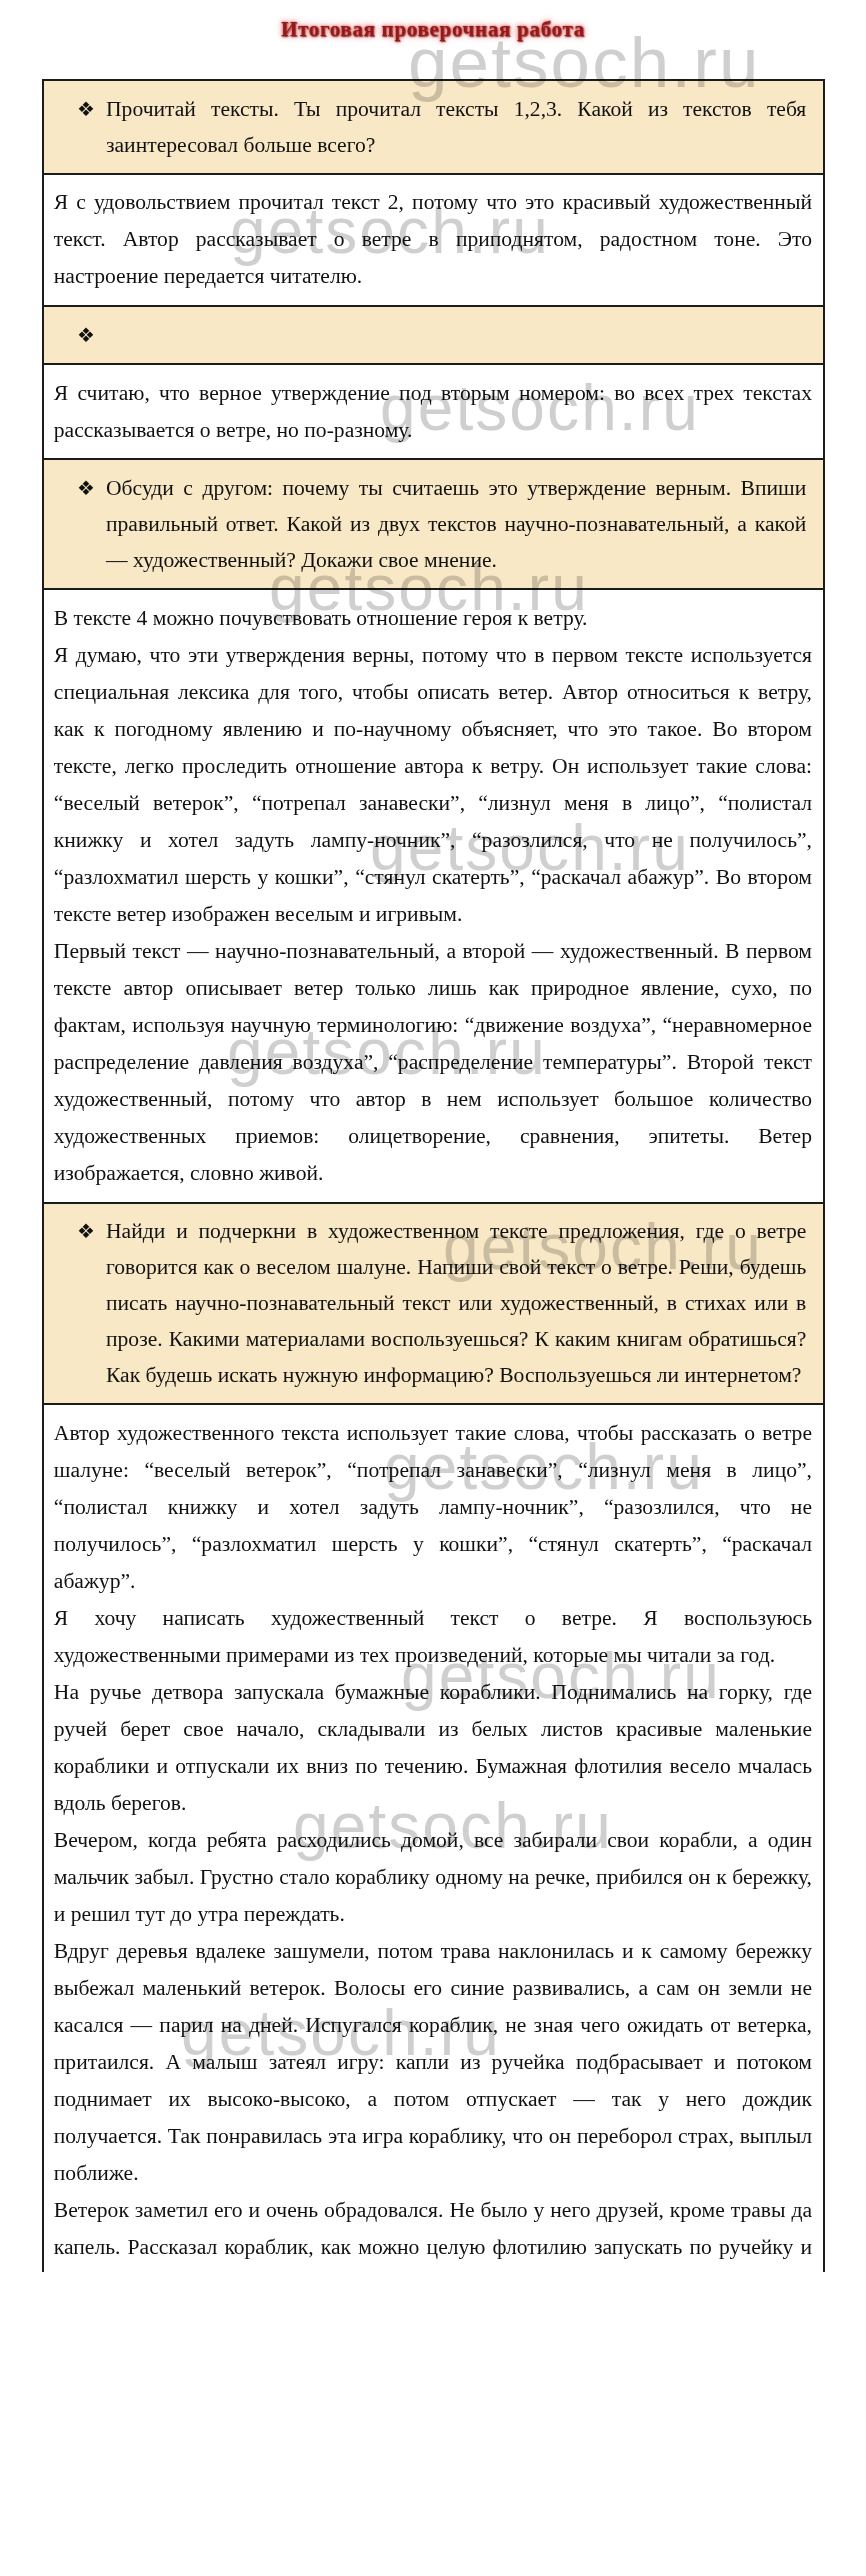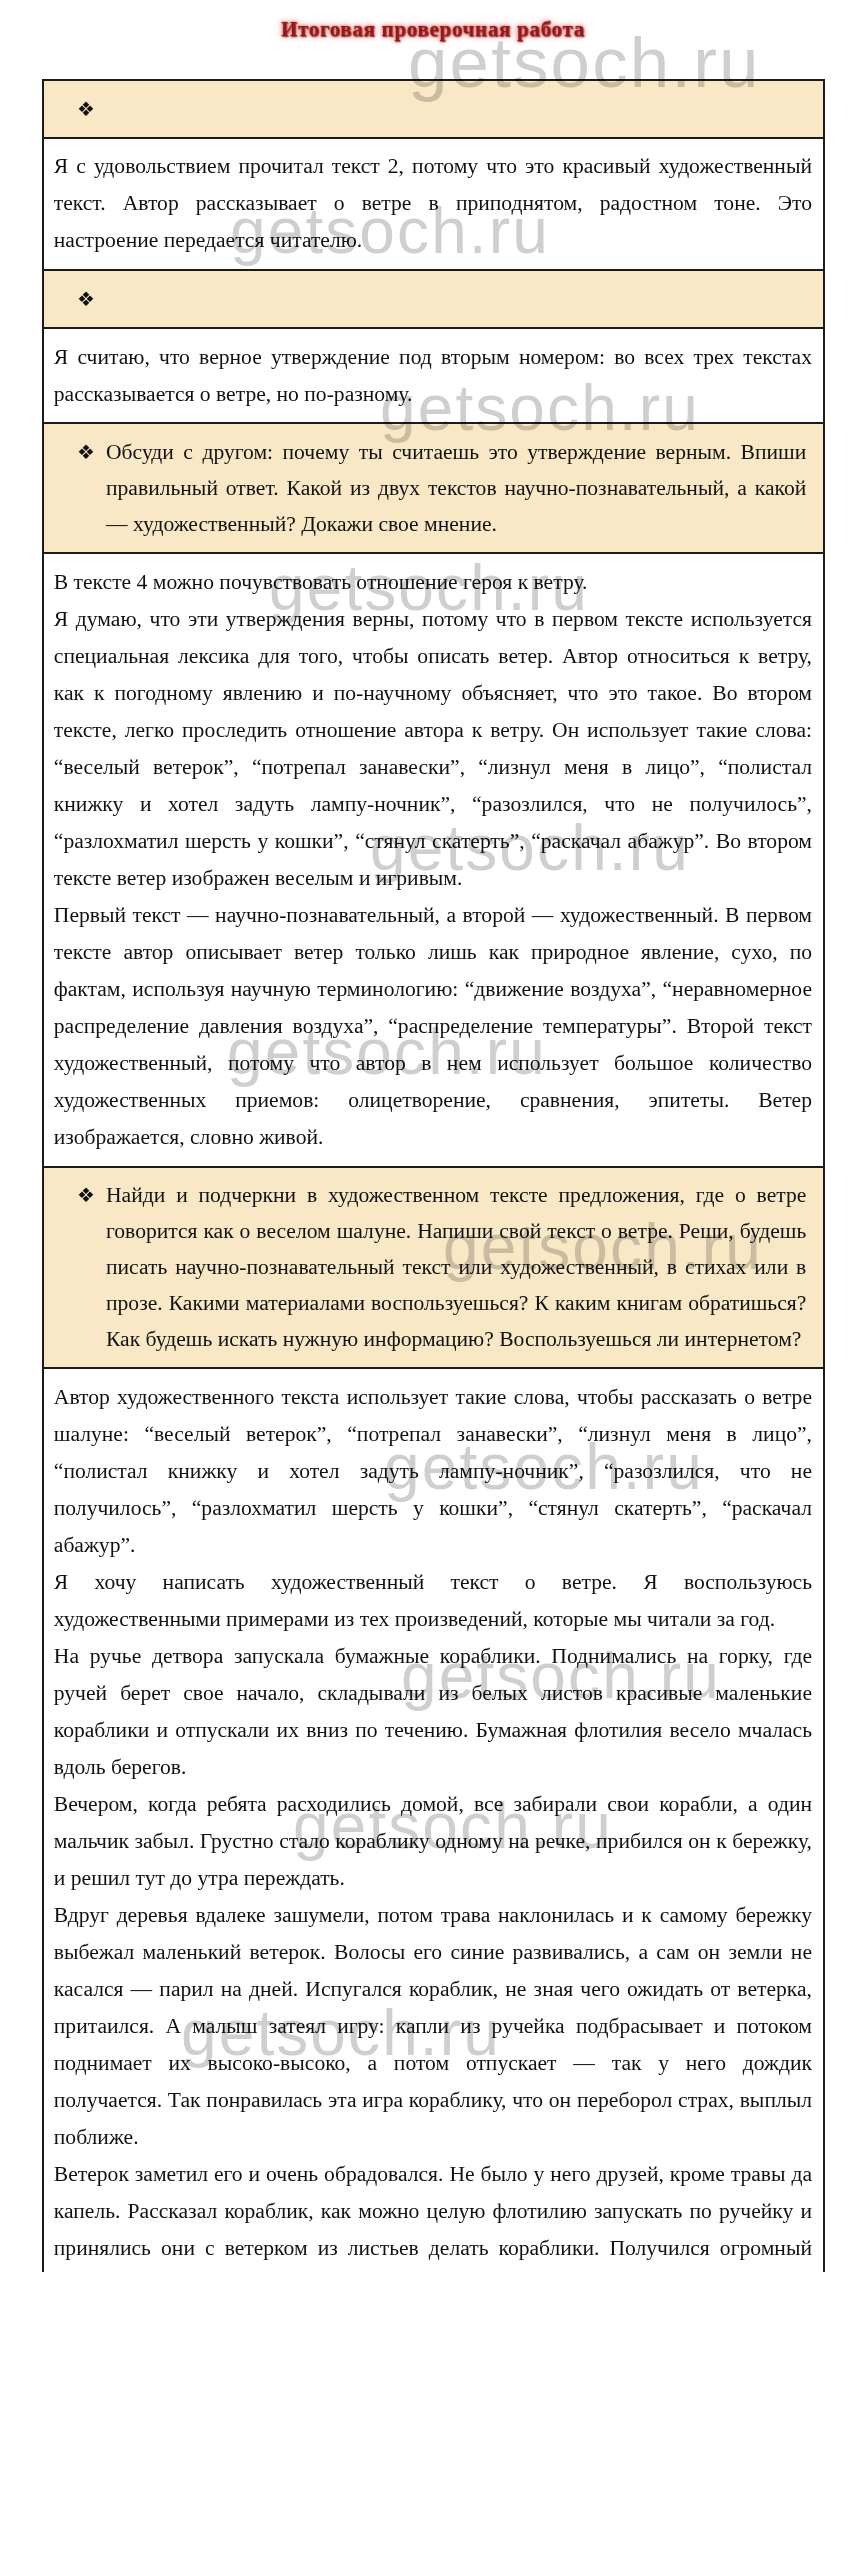--- a/index.html
+++ b/index.html
@@ -91,20 +91,21 @@
   <div class="wm" style="left:181px;top:1996px;">getsoch.ru</div>
   <div class="wm" style="left:174px;top:2266px;">getsoch.ru</div>
   <div class="wm" style="left:112px;top:2445px;">getsoch.ru</div>
 
   <div class="page-title">Итоговая проверочная работа</div>
 
   <div class="worksheet">
 
     <div class="cell q">
       <span class="bullet">❖</span>
+      <div class="qtext">Прочитай тексты. Ты прочитал тексты 1,2,3. Какой из текстов тебя заинтересовал больше всего?</div>
     </div>
 
     <div class="cell a">
       <p>Я с удовольствием прочитал текст 2, потому что это красивый художественный текст. Автор рассказывает о ветре в приподнятом, радостном тоне. Это настроение передается читателю.</p>
     </div>
 
     <div class="cell q">
       <span class="bullet">❖</span>
     </div>
 

